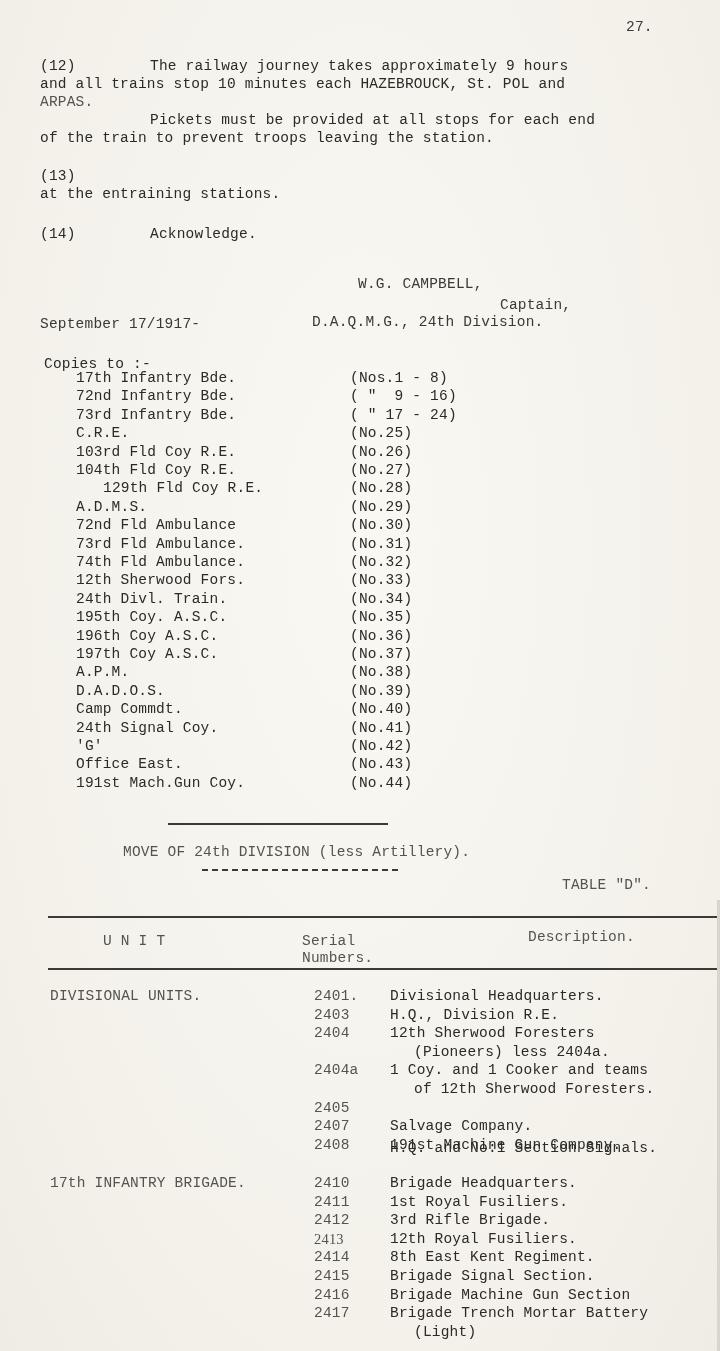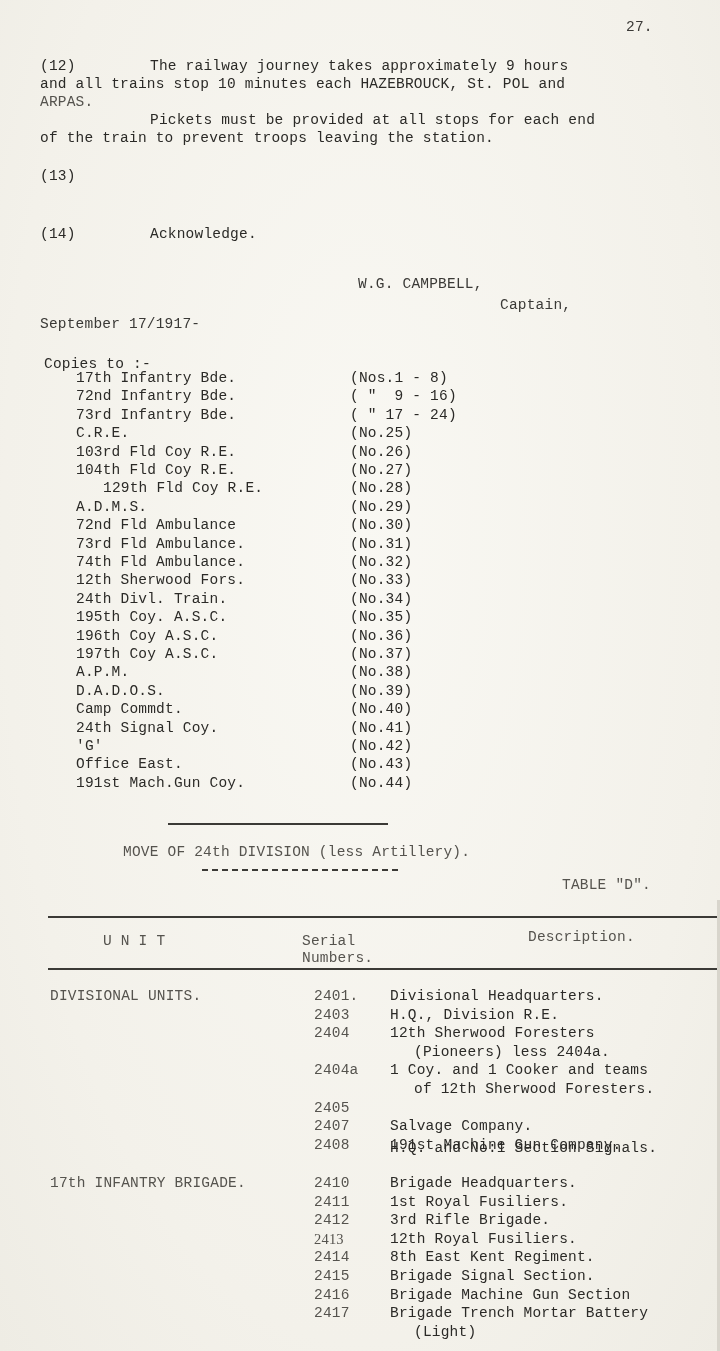--- a/index.html
+++ b/index.html
@@ -29,27 +29,29 @@
   <div class="t" style="left:626px;top:18px;">27.</div>
 
   <div class="t dark" style="left:40px;top:57px;">(12)</div>
   <div class="t dark" style="left:150px;top:57px;">The railway journey takes approximately 9 hours</div>
   <div class="t dark" style="left:40px;top:75px;">and all trains stop 10 minutes each HAZEBROUCK, St. POL and</div>
   <div class="t light" style="left:40px;top:93px;">ARPAS.</div>
   <div class="t dark" style="left:150px;top:111px;">Pickets must be provided at all stops for each end</div>
   <div class="t dark" style="left:40px;top:129px;">of the train to prevent troops leaving the station.</div>
 
   <div class="t dark" style="left:40px;top:167px;">(13)</div>
+  <div class="t dark" style="left:40px;top:185px;">at the entraining stations.</div>
 
   <div class="t dark" style="left:40px;top:225px;">(14)</div>
   <div class="t dark" style="left:150px;top:225px;">Acknowledge.</div>
 
   <div class="t" style="left:358px;top:275px;">W.G. CAMPBELL,</div>
   <div class="t" style="left:500px;top:296px;">Captain,</div>
   <div class="t" style="left:40px;top:315px;">September 17/1917-</div>
+  <div class="t" style="left:312px;top:313px;">D.A.Q.M.G., 24th Division.</div>
 
   <div class="t dark" style="left:44px;top:355px;">Copies to :-</div>
   <div id="copies-list">
       <div class="t dark" style="left: 76px; top: 369px;">17th Infantry Bde.</div>
       <div class="t dark" style="left: 350px; top: 369px;">(Nos.1 - 8)</div>
       <div class="t dark" style="left: 76px; top: 387px;">72nd Infantry Bde.</div>
       <div class="t dark" style="left: 350px; top: 387px;">( "  9 - 16)</div>
       <div class="t dark" style="left: 76px; top: 406px;">73rd Infantry Bde.</div>
       <div class="t dark" style="left: 350px; top: 406px;">( " 17 - 24)</div>
       <div class="t dark" style="left: 76px; top: 424px;">C.R.E.</div>

